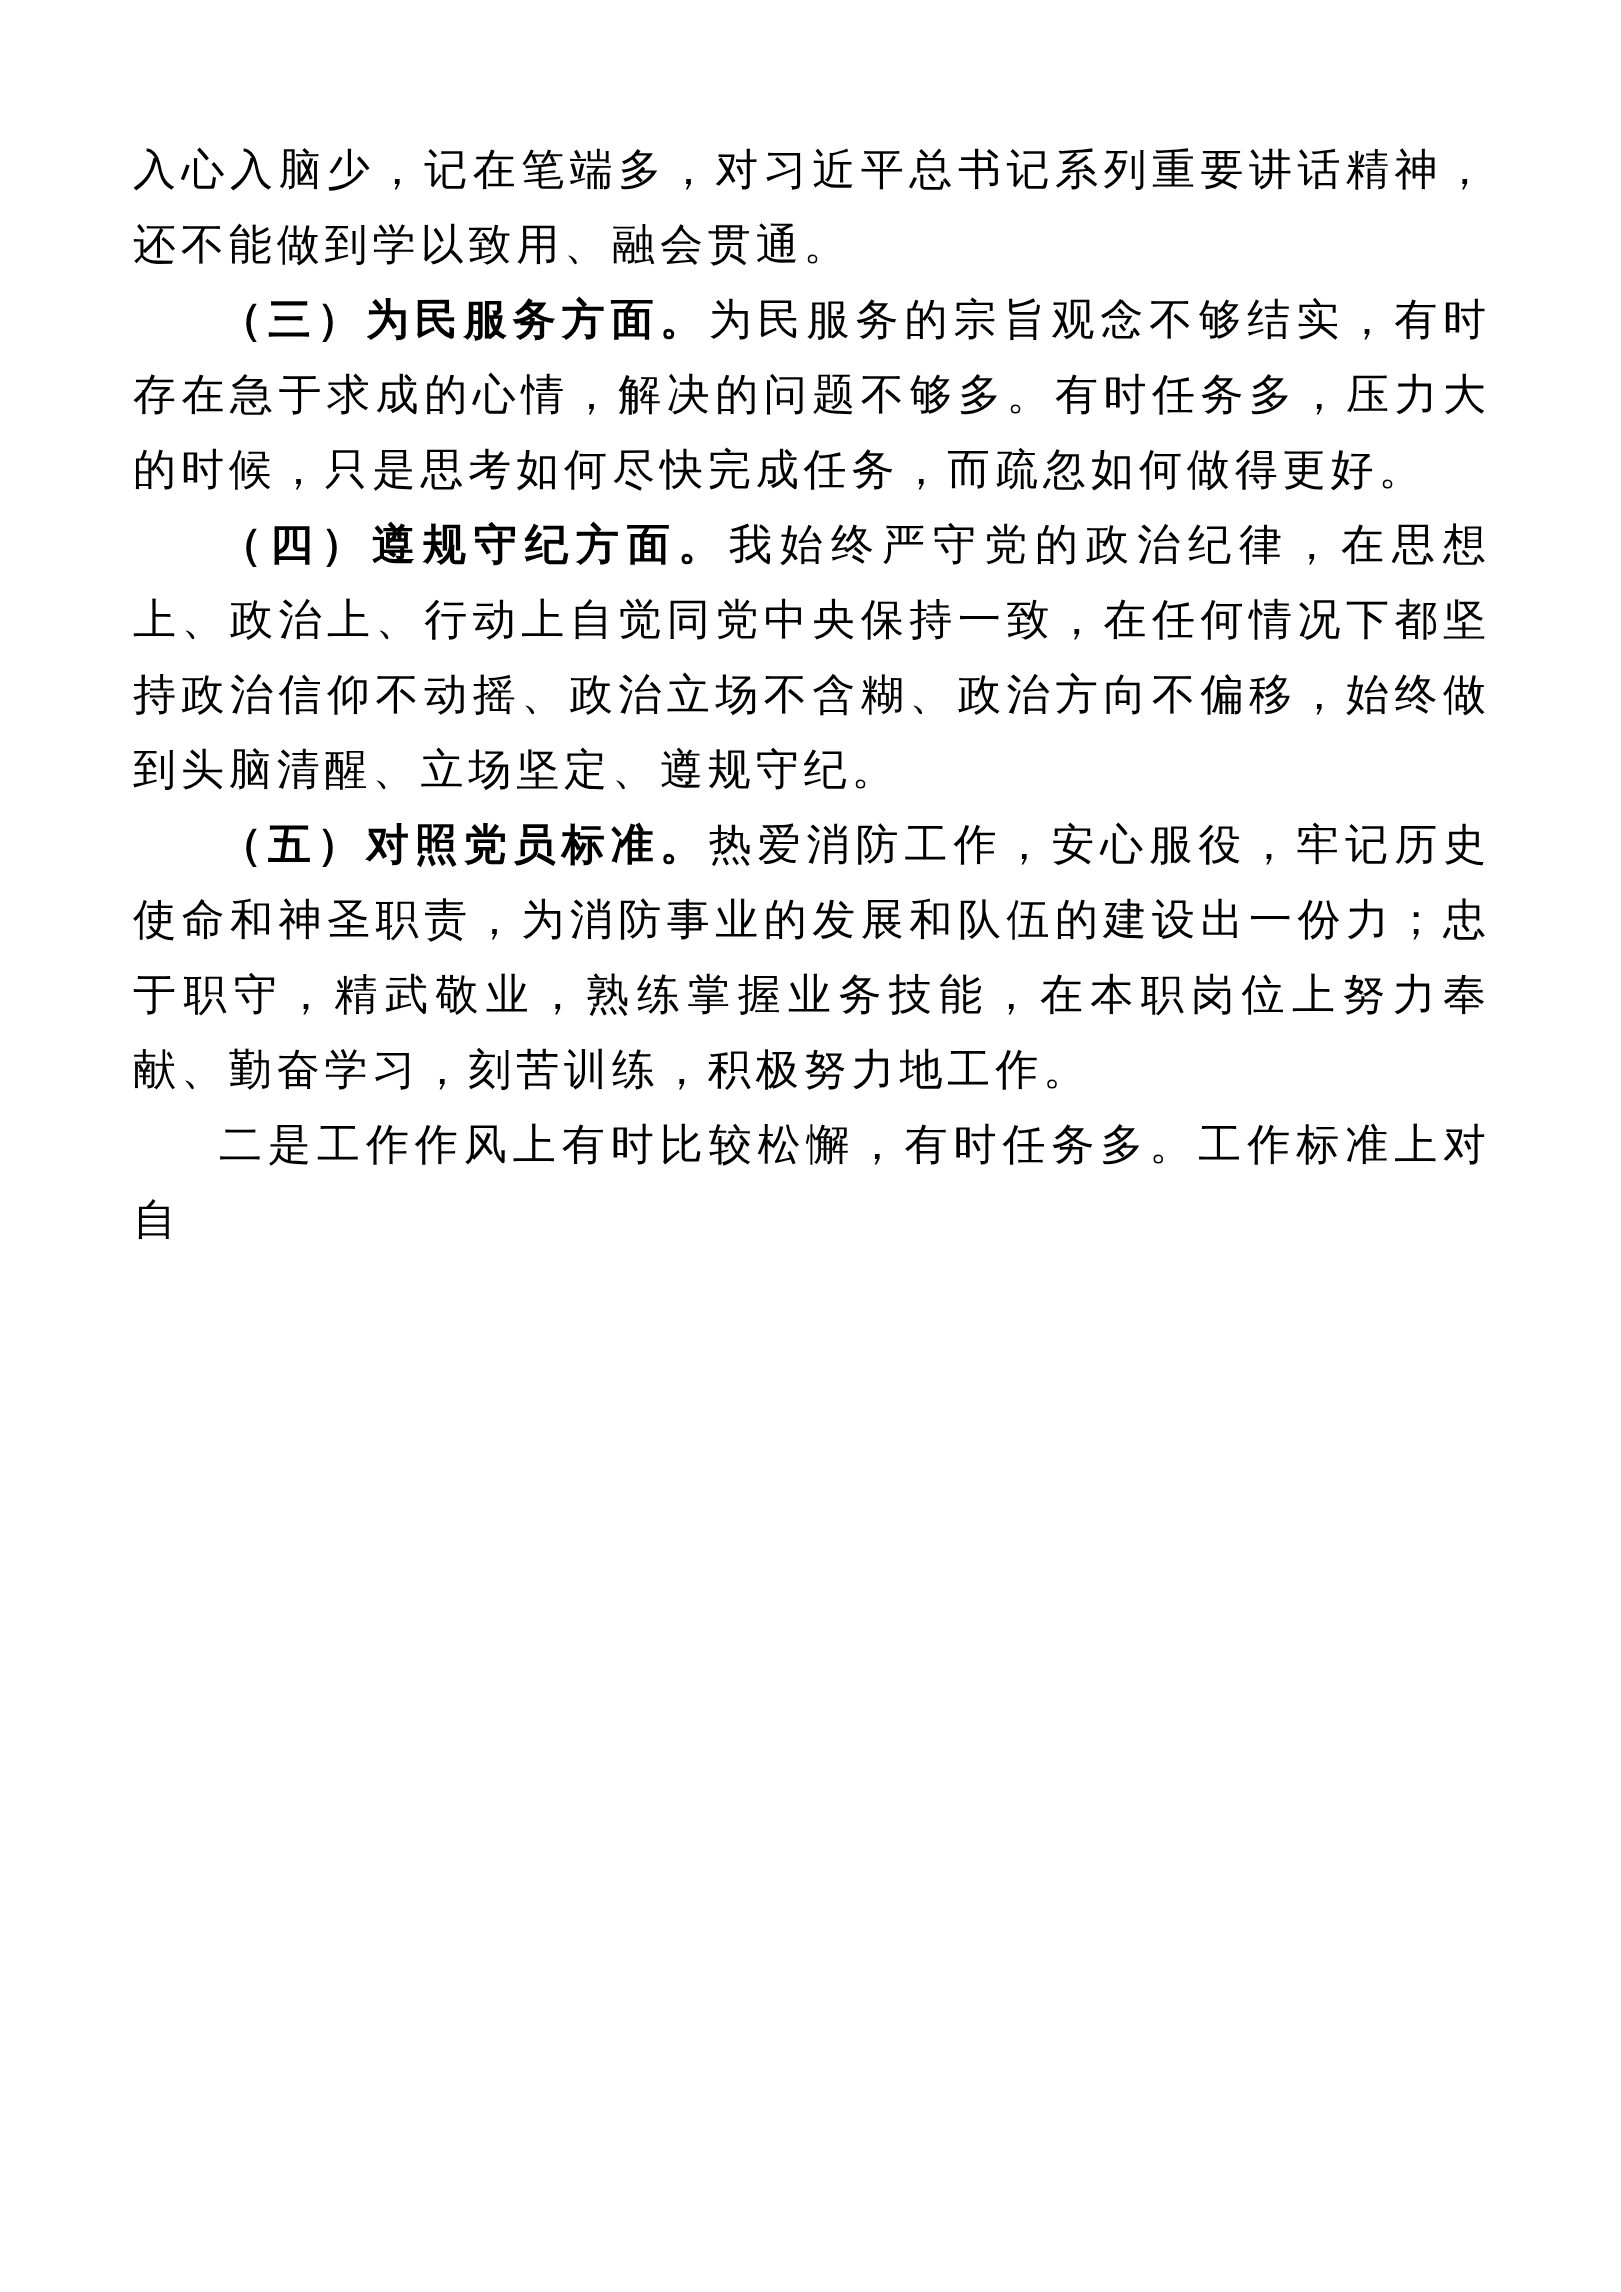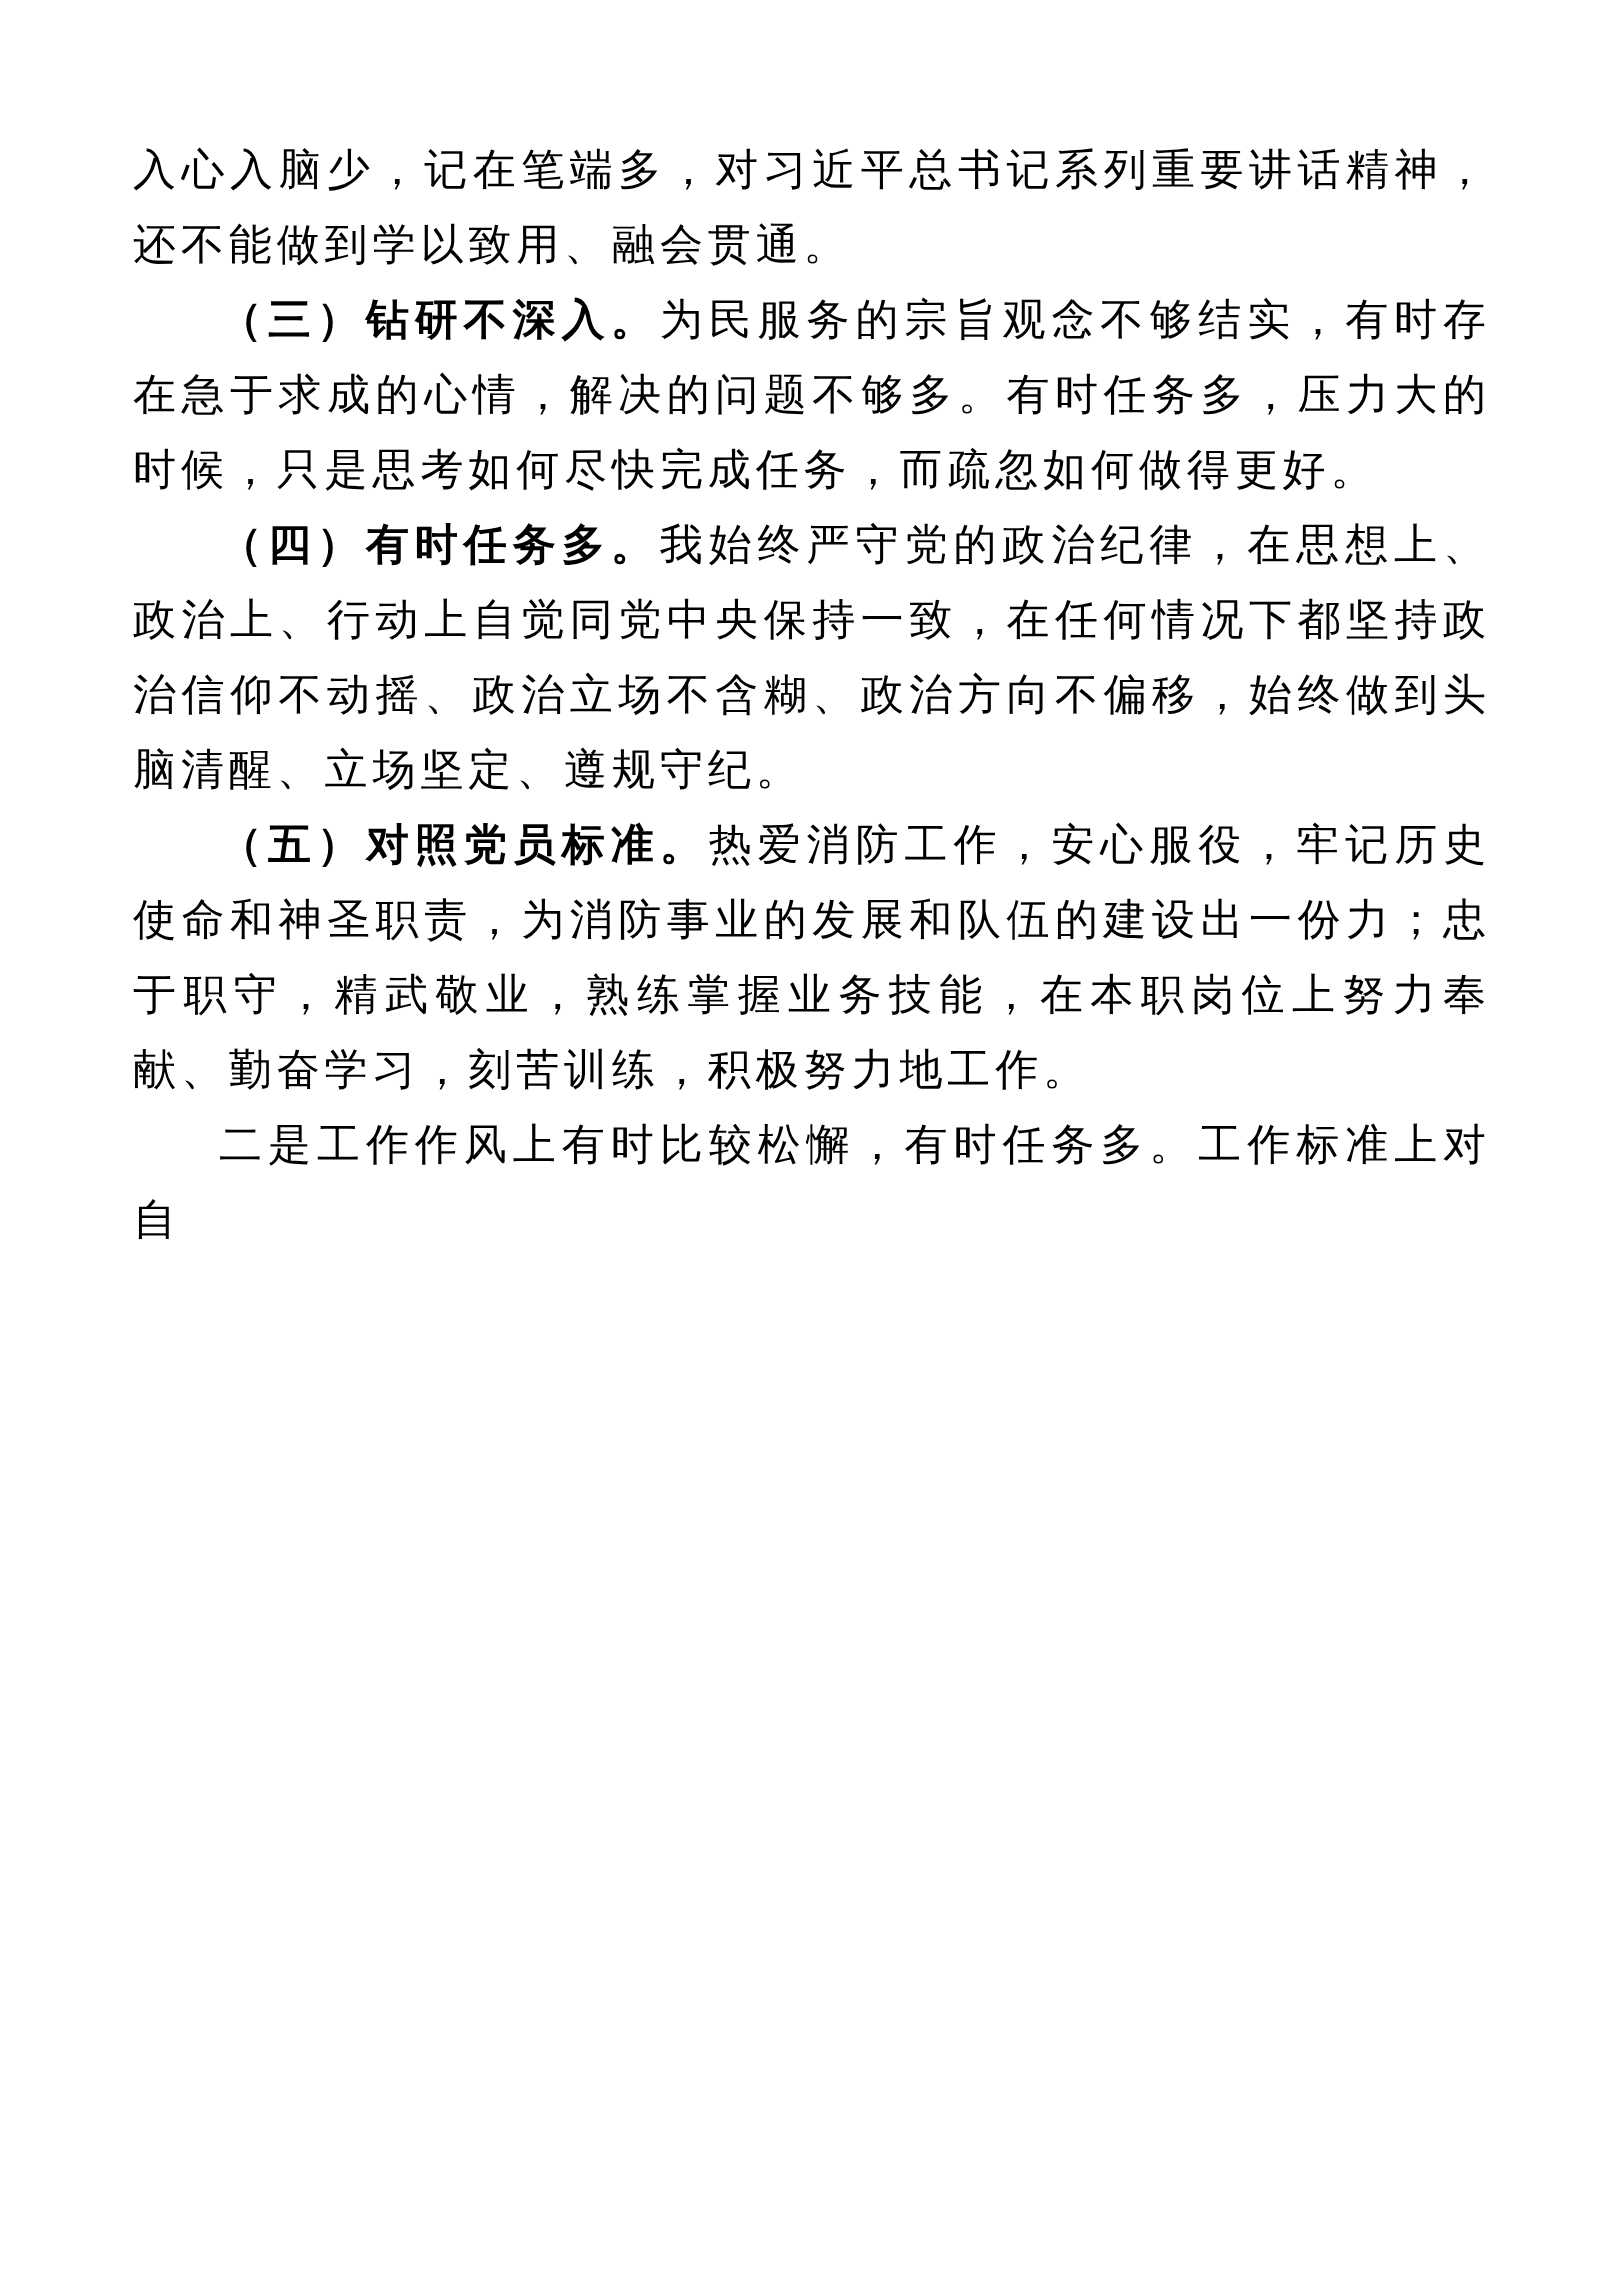--- a/index.html
+++ b/index.html
@@ -45,23 +45,23 @@
     color: #000000;
   }
 </style>
 </head>
 <body>
 
 <div class="page">
 
   <p class="para no-indent"><span>入心入脑少，记在笔端多，对习近平总书记系列重要讲话精神，还不能做到学以致用、融会贯通。</span></p>
 
-  <p class="para"><span class="lead">（三）钻研不深入。</span><span>为民服务的宗旨观念不够结实，有时存在急于求成的心情，解决的问题不够多。有时任务多，压力大的时候，只是思考如何尽快完成任务，而疏忽如何做得更好。</span></p>
+  <p class="para"><span class="lead">（三）为民服务方面。</span><span>为民服务的宗旨观念不够结实，有时存在急于求成的心情，解决的问题不够多。有时任务多，压力大的时候，只是思考如何尽快完成任务，而疏忽如何做得更好。</span></p>
 
-  <p class="para"><span class="lead">（四）有时任务多。</span><span>我始终严守党的政治纪律，在思想上、政治上、行动上自觉同党中央保持一致，在任何情况下都坚持政治信仰不动摇、政治立场不含糊、政治方向不偏移，始终做到头脑清醒、立场坚定、遵规守纪。</span></p>
+  <p class="para"><span class="lead">（四）遵规守纪方面。</span><span>我始终严守党的政治纪律，在思想上、政治上、行动上自觉同党中央保持一致，在任何情况下都坚持政治信仰不动摇、政治立场不含糊、政治方向不偏移，始终做到头脑清醒、立场坚定、遵规守纪。</span></p>
 
   <p class="para"><span class="lead">（五）对照党员标准。</span><span>热爱消防工作，安心服役，牢记历史使命和神圣职责，为消防事业的发展和队伍的建设出一份力；忠于职守，精武敬业，熟练掌握业务技能，在本职岗位上努力奉献、勤奋学习，刻苦训练，积极努力地工作。</span></p>
 
 
 
 
   <p class="para"><span>二是工作作风上有时比较松懈，有时任务多。工作标准上对自</span></p>
 
 </div>
 

